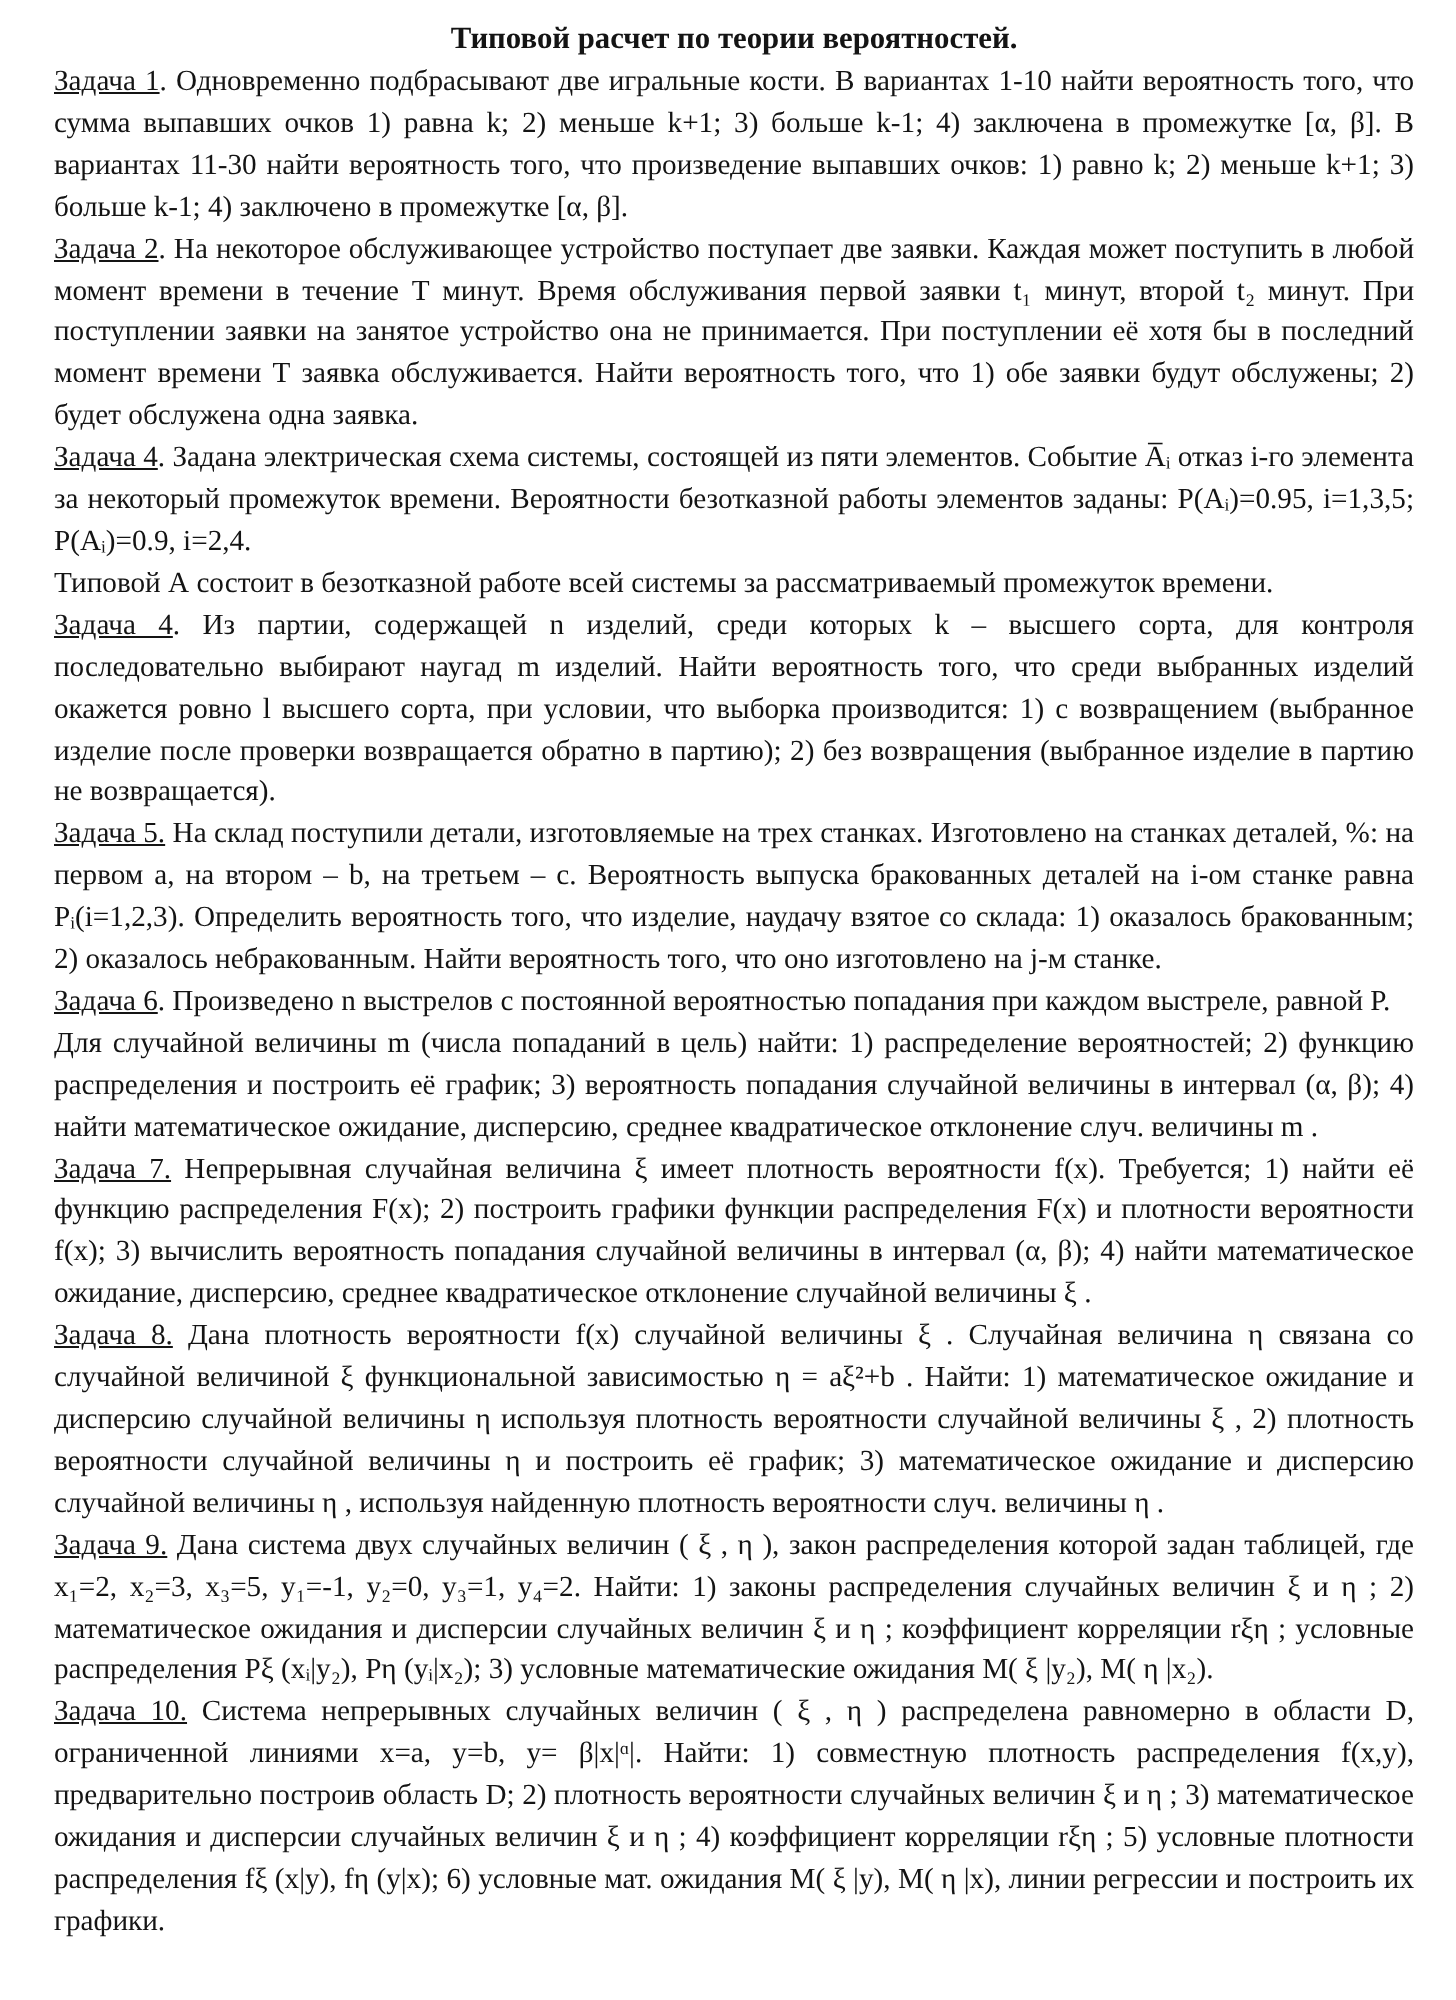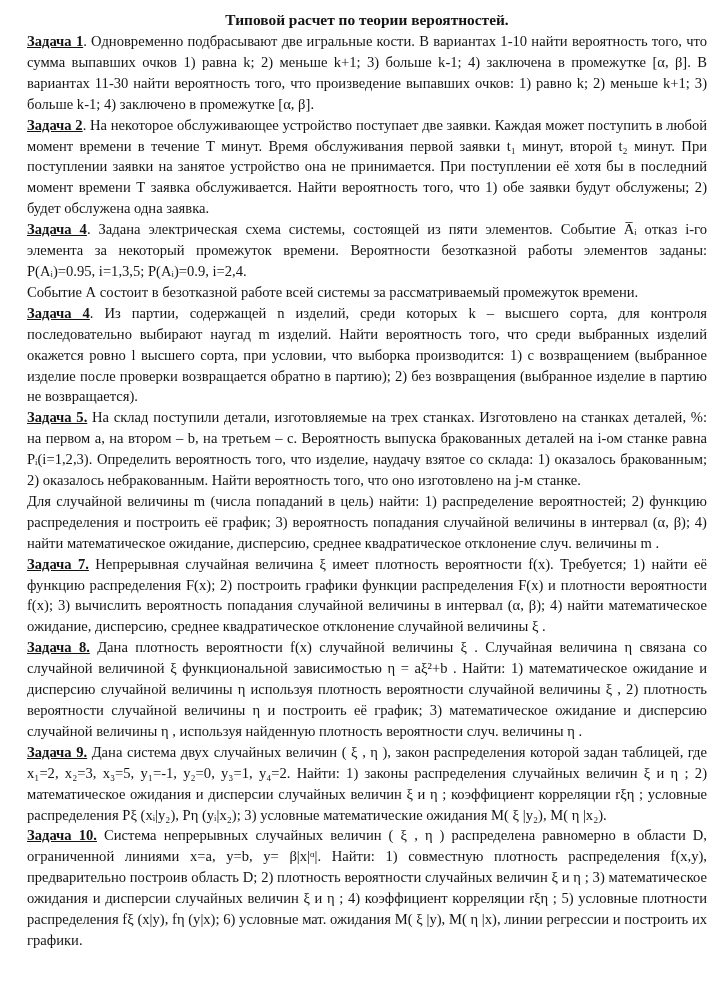--- a/index.html
+++ b/index.html
@@ -25,41 +25,42 @@
     font-size: 15.4px;
     line-height: 21px;
     font-weight: bold;
     text-align: center;
   }
   p.para {
     margin: 0;
     text-align: justify;
   }
   .plabel {
-    font-weight: bold;
+    font-weight: normal;
     text-decoration: underline;
   }
 </style>
 </head>
 <body>
 
 <div class="page">
   <h1 class="doc-title">Типовой расчет по теории вероятностей.</h1>
 
   <p class="para"><span class="plabel">Задача 1</span><span>. Одновременно подбрасывают две игральные кости. В вариантах 1-10 найти вероятность того, что сумма выпавших очков 1) равна k; 2) меньше k+1; 3) больше k-1; 4) заключена в промежутке [α, β]. В вариантах 11-30 найти вероятность того, что произведение выпавших очков:  1) равно k; 2) меньше k+1; 3) больше k-1; 4) заключено в промежутке [α, β].</span></p>
 
   <p class="para"><span class="plabel">Задача 2</span><span>. На некоторое обслуживающее устройство поступает две заявки. Каждая может поступить в любой момент времени в течение Т минут. Время обслуживания первой заявки t₁ минут, второй t₂ минут. При поступлении заявки на занятое устройство она не принимается. При поступлении её хотя бы в последний момент времени Т заявка обслуживается. Найти вероятность того, что 1) обе заявки будут обслужены; 2) будет обслужена одна заявка.</span></p>
 
   <p class="para"><span class="plabel">Задача 4</span><span>. Задана электрическая схема системы, состоящей из пяти элементов. Событие  A̅ᵢ  отказ i-го элемента за некоторый промежуток времени. Вероятности безотказной работы элементов заданы: P(Aᵢ)=0.95, i=1,3,5; P(Aᵢ)=0.9, i=2,4.</span></p>
-  <p class="para"><span>Событие А состоит в безотказной работе всей системы за рассматриваемый промежуток времени.</span></p>
+  <p class="para"><span>Типовой А состоит в безотказной работе всей системы за рассматриваемый промежуток времени.</span></p>
 
   <p class="para"><span class="plabel">Задача 4</span><span>.  Из партии, содержащей n изделий, среди которых k – высшего сорта, для контроля последовательно выбирают наугад m изделий. Найти вероятность того, что среди выбранных изделий окажется ровно l высшего сорта, при условии, что выборка производится: 1) с возвращением (выбранное изделие после проверки возвращается обратно в партию); 2) без возвращения (выбранное изделие в партию не возвращается).</span></p>
 
   <p class="para"><span class="plabel">Задача 5.</span><span> На склад поступили детали, изготовляемые на трех станках. Изготовлено на станках деталей, %: на первом а, на втором – b, на третьем – с. Вероятность выпуска бракованных деталей на i-ом станке равна Pᵢ(i=1,2,3). Определить вероятность того, что изделие, наудачу взятое со склада: 1) оказалось бракованным; 2) оказалось небракованным. Найти вероятность того, что оно изготовлено на j-м станке.</span></p>
 
+  <p class="para"><span class="plabel">Задача 6</span><span>. Произведено n выстрелов с постоянной вероятностью попадания при каждом выстреле, равной Р.</span></p>
   <p class="para"><span>Для случайной величины  m  (числа попаданий в цель) найти: 1) распределение вероятностей; 2) функцию распределения и построить её график; 3) вероятность попадания случайной величины в интервал (α, β); 4) найти математическое ожидание, дисперсию,  среднее квадратическое отклонение случ. величины  m .</span></p>
 
   <p class="para"><span class="plabel">Задача 7.</span><span> Непрерывная случайная величина  ξ  имеет плотность вероятности f(x). Требуется; 1) найти её функцию распределения F(x); 2) построить графики функции распределения F(x) и плотности вероятности f(x); 3) вычислить вероятность попадания случайной величины в интервал (α, β); 4) найти математическое ожидание, дисперсию,  среднее квадратическое отклонение случайной величины  ξ .</span></p>
 
   <p class="para"><span class="plabel">Задача 8.</span><span> Дана плотность вероятности f(x) случайной величины  ξ . Случайная величина  η  связана со случайной величиной  ξ  функциональной зависимостью  η = aξ²+b . Найти: 1) математическое ожидание и дисперсию случайной величины  η  используя плотность вероятности случайной величины  ξ , 2) плотность вероятности случайной величины  η  и построить её график; 3) математическое ожидание и дисперсию случайной величины  η , используя найденную плотность вероятности случ. величины  η .</span></p>
 
   <p class="para"><span class="plabel">Задача 9.</span><span> Дана система двух случайных величин ( ξ , η ), закон распределения которой задан таблицей, где x₁=2, x₂=3, x₃=5, y₁=-1, y₂=0, y₃=1, y₄=2. Найти: 1) законы распределения случайных величин  ξ  и  η ; 2) математическое ожидания и дисперсии случайных величин   ξ  и  η ; коэффициент корреляции  rξη ; условные распределения  Pξ (xᵢ|y₂),  Pη (yᵢ|x₂); 3) условные математические ожидания M( ξ |y₂), M( η |x₂).</span></p>
 
   <p class="para"><span class="plabel">Задача 10.</span><span> Система непрерывных случайных величин ( ξ , η ) распределена равномерно в области D, ограниченной линиями x=a, y=b, y= β|x|ᵅ|.  Найти: 1) совместную плотность распределения f(x,y), предварительно построив область D; 2) плотность вероятности случайных величин  ξ  и  η ; 3) математическое ожидания и дисперсии случайных величин   ξ  и  η ; 4) коэффициент корреляции  rξη ; 5) условные плотности распределения  fξ (x|y),  fη (y|x); 6) условные мат. ожидания M( ξ |y), M( η |x), линии регрессии и построить их графики.</span></p>
 

